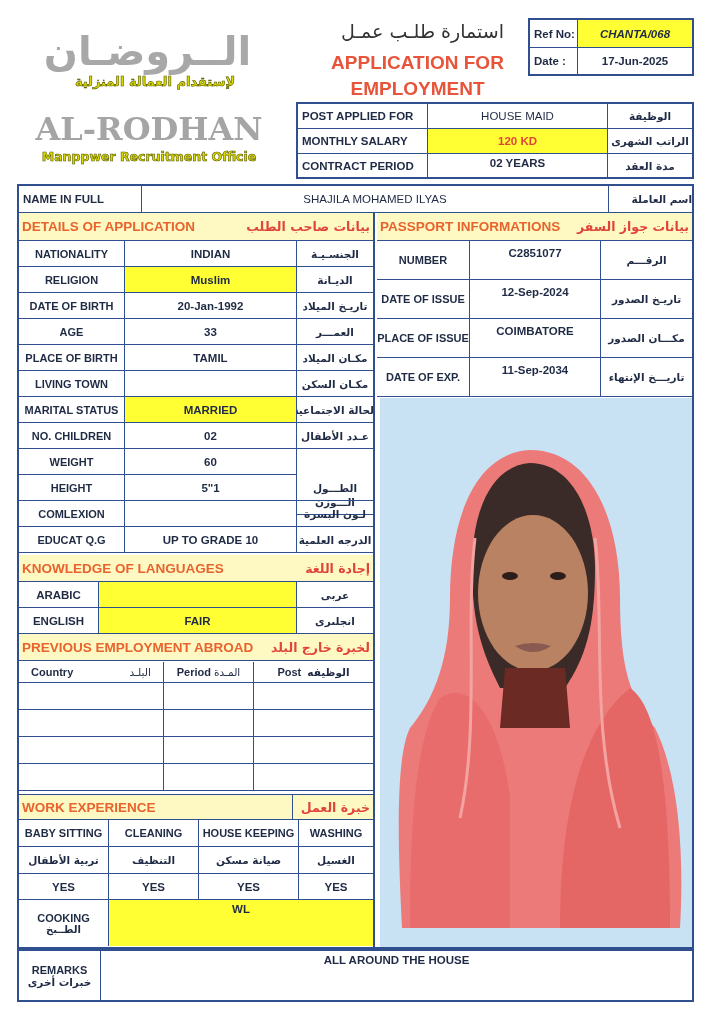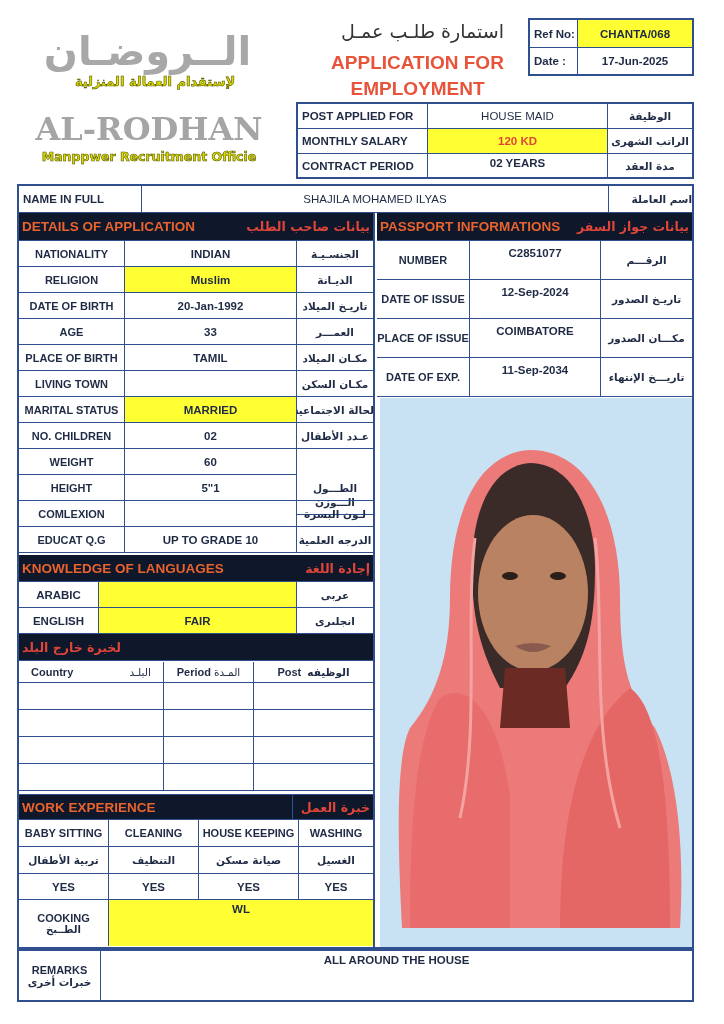--- a/index.html
+++ b/index.html
@@ -4,21 +4,21 @@
 <style>
   * { box-sizing: border-box; margin: 0; padding: 0; }
   html, body { width: 724px; height: 1024px; background: #ffffff; overflow: hidden; }
   body { position: relative; font-family: "Liberation Sans", sans-serif; color: #1f2a44; }
 
   .abs { position: absolute; }
   .bx { border: 2px solid #2f4f8f; }
   .cell { position: absolute; display: flex; align-items: center; justify-content: center; border-right: 1px solid #2f4f8f; border-bottom: 1px solid #2f4f8f; font-size: 11.5px; font-weight: bold; color: #1f2a44; text-align: center; overflow: hidden; white-space: nowrap; }
   .ar { direction: rtl; font-family: "DejaVu Sans", sans-serif; font-weight: bold; font-size: 10.5px; }
   .yl { background: #ffff33; }
-  .sec { position: absolute; background: #0f172a; border-bottom: 1px solid #2f4f8f; display: flex; align-items: center; justify-content: space-between; padding: 0 3px; }
+  .sec { position: absolute; background: #fef9c3; border-bottom: 1px solid #2f4f8f; display: flex; align-items: center; justify-content: space-between; padding: 0 3px; }
   .sec .en { color: #e8632e; font-weight: bold; font-size: 13.5px; }
   .sec .arh { color: #e0453a; font-weight: bold; font-size: 12.5px; direction: rtl; font-family: "DejaVu Sans", sans-serif; }
   .left { justify-content: flex-start; padding-left: 4px; }
   .top { align-items: flex-start; padding-top: 3px; }
 
   
   #logo-ar { left: 30px; top: 28px; width: 235px; text-align: center; font-family: "DejaVu Sans", sans-serif; font-size: 40px; font-weight: bold; color: #a8a8a8; direction: rtl; letter-spacing: 2px; }
   #logo-ar-sub { left: 50px; top: 74px; width: 210px; text-align: center; font-family: "DejaVu Sans", sans-serif; font-size: 13px; font-weight: bold; color: #d9d900; -webkit-text-stroke: 0.6px #5a5a00; direction: rtl; }
   #logo-en { left: 24px; top: 110px; width: 250px; text-align: center; font-family: "DejaVu Serif", serif; font-size: 32px; font-weight: bold; color: #a5a5a5; letter-spacing: 0px; }
   #logo-en-sub { left: 24px; top: 149px; width: 250px; text-align: center; font-family: "DejaVu Sans", sans-serif; font-size: 12.5px; font-weight: bold; color: #d9d900; -webkit-text-stroke: 0.6px #5a5a00; }
@@ -33,21 +33,21 @@
 <div class="abs" id="logo-ar">الــروضـان</div>
 <div class="abs" id="logo-ar-sub">لإستقدام العمالة المنزلية</div>
 <div class="abs" id="logo-en">AL-RODHAN</div>
 <div class="abs" id="logo-en-sub">Manppwer Recruitment Officie</div>
 
 <div class="abs" id="title-ar">استمارة طلـب عمـل</div>
 <div class="abs" id="title-en">APPLICATION FOR EMPLOYMENT</div>
 
 <div class="abs bx" style="left:528px; top:18px; width:166px; height:58px; border-right:none; border-bottom:none;">
   <div class="cell left" style="left:0; top:0; width:48px; height:28px;">Ref No:</div>
-  <div class="cell yl" style="left:48px; top:0; width:116px; height:28px; border-right:2px solid #2f4f8f;">CHANTA/068</div>
+  <div class="cell yl" style="left:48px; top:0; width:116px; height:28px; border-right:2px solid #2f4f8f;font-style:italic;">CHANTA/068</div>
   <div class="cell left" style="left:0; top:28px; width:48px; height:28px; border-bottom:2px solid #2f4f8f;">Date :</div>
   <div class="cell" style="left:48px; top:28px; width:116px; height:28px; border-right:2px solid #2f4f8f; border-bottom:2px solid #2f4f8f;">17-Jun-2025</div>
 </div>
 
 <div class="abs bx" style="left:296px; top:102px; width:398px; height:77px; border-right:none; border-bottom:none;">
   <div class="cell left" style="left:0; top:0; width:130px; height:25px;">POST APPLIED FOR</div>
   <div class="cell" style="left:130px; top:0; width:180px; height:25px; font-weight:normal;">HOUSE MAID</div>
   <div class="cell ar" style="left:310px; top:0; width:86px; height:25px; border-right:2px solid #2f4f8f;">الوظيفة</div>
   <div class="cell left" style="left:0; top:25px; width:130px; height:25px;">MONTHLY SALARY</div>
   <div class="cell yl" style="left:130px; top:25px; width:180px; height:25px; color:#e0453a;">120 KD</div>
@@ -116,20 +116,21 @@
   <div class="cell" style="left:0; top:27px; width:80px; height:26px;">ARABIC</div>
   <div class="cell yl" style="left:80px; top:27px; width:198px; height:26px;"></div>
   <div class="cell ar" style="left:278px; top:27px; width:76px; height:26px; border-right:none;">عربى</div>
   <div class="cell" style="left:0; top:53px; width:80px; height:26px;">ENGLISH</div>
   <div class="cell yl" style="left:80px; top:53px; width:198px; height:26px;">FAIR</div>
   <div class="cell ar" style="left:278px; top:53px; width:76px; height:26px; border-right:none;">انجلىرى</div>
 </div>
 
 <div class="abs" style="left:19px; top:634px; width:356px; height:160px; border-right:2px solid #2f4f8f;">
   <div class="sec" style="left:0; top:0; width:354px; height:27px;">
+    <span class="en">PREVIOUS EMPLOYMENT ABROAD</span>
     <span class="arh">لخبرة خارج البلد</span>
   </div>
   <div class="cell" style="left:0; top:28px; width:145px; height:21px; font-size:11px;gap:22px;">
     <span>Country</span>&nbsp;&nbsp;&nbsp;&nbsp;<span class="ar" style="font-weight:normal;">البلـد</span>
   </div>
   <div class="cell" style="left:145px; top:28px; width:90px; height:21px; font-size:11px;">
     <span>Period</span>&nbsp;<span class="ar" style="font-weight:normal;">المـدة</span>
   </div>
   <div class="cell" style="left:235px; top:28px; width:119px; height:21px; font-size:11px; border-right:none;">
     <span>Post</span>&nbsp;&nbsp;<span class="ar">الوظيفه</span>

